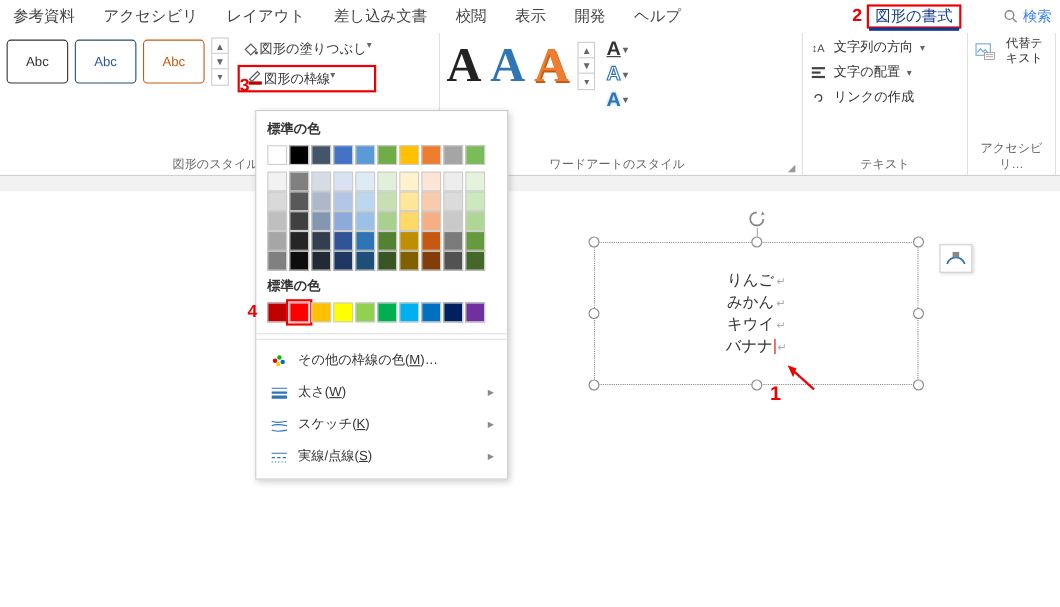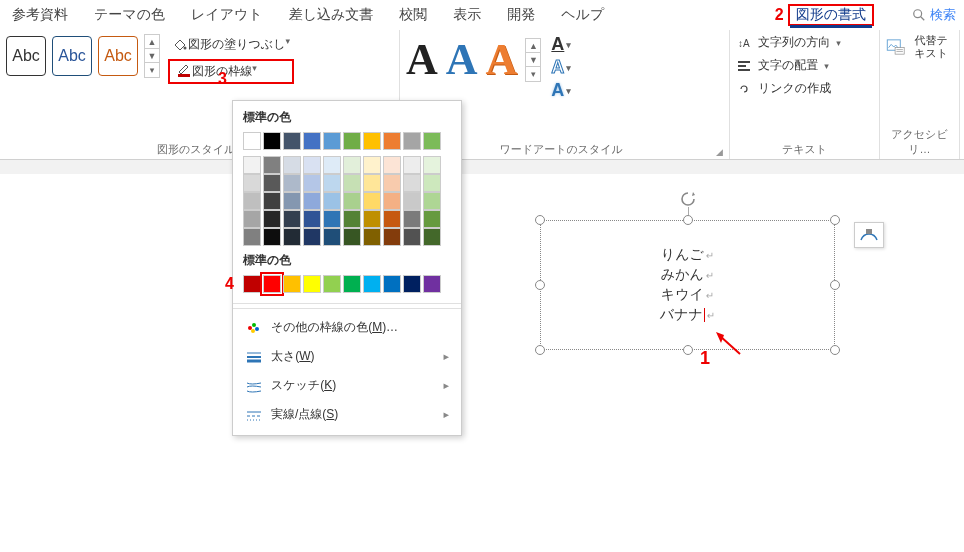--- a/index.html
+++ b/index.html
@@ -16,21 +16,21 @@
   
   
   .ribbon { display:flex; border-bottom:1px solid #d0d0d0; height:130px; background:#fff; position:relative; }
   .ribbon-group { border-right:1px solid #e0e0e0; padding:4px 6px 2px 6px; display:flex; flex-direction:column; }
   .group-body { flex:1; display:flex; align-items:flex-start; gap:4px; }
   .group-label { font-size:11px; color:#666; text-align:center; padding:2px 0 0 0; }
   .dl-launcher{font-size:9px;color:#999;align-self:flex-end;margin-left:auto;}
   
   
   .shape-gallery { display:flex; gap:6px; align-items:center; }
-  .shape-thumb { width:40px; height:40px; border:1px solid #999; border-radius:4px; display:flex; align-items:center; justify-content:center; font-size:16px; color:#2a5599;text-align:center; }
+  .shape-thumb { width:56px; height:40px; border:1px solid #999; border-radius:4px; display:flex; align-items:center; justify-content:center; font-size:12px; color:#2a5599;text-align:center; }
   .shape-thumb.t1{border-color:#333;color:#333;}
   .shape-thumb.t2{border-color:#1f4e79;}
   .shape-thumb.t3{border-color:#c55a11;color:#c55a11;}
   .gallery-nav{display:flex;flex-direction:column;border:1px solid #ccc;}
   .gallery-nav span{width:14px;height:14px;font-size:9px;text-align:center;line-height:14px;border-bottom:1px solid #ccc;cursor:pointer;color:#666;}
   .gallery-nav span:last-child{border-bottom:none;}
   
   
   .shape-tools{display:flex;flex-direction:column;gap:4px;margin-left:4px;}
   .tool-row{display:flex;align-items:flex-start;gap:0;font-size:12px;padding:2px 4px;cursor:pointer;white-space:nowrap;}
@@ -101,21 +101,21 @@
   .arrow1 svg{width:30px;height:26px;}
   
   .float-opt{position:absolute;left:854px;top:222px;width:30px;height:26px;border:1px solid #ccc;background:#fff;display:flex;align-items:center;justify-content:center;cursor:pointer;box-shadow:1px 1px 3px rgba(0,0,0,.15);}
   .float-opt svg{width:20px;height:16px;}
 </style>
 </head>
 <body>
 
 <div class="menu-bar">
   <span class="menu-item">参考資料</span>
-  <span class="menu-item">テーマの色</span>
+  <span class="menu-item">アクセシビリ</span>
   <span class="menu-item">レイアウト</span>
   <span class="menu-item">差し込み文書</span>
   <span class="menu-item">校閲</span>
   <span class="menu-item">表示</span>
   <span class="menu-item">開発</span>
   <span class="menu-item">ヘルプ</span>
   <span class="callout2">2</span>
   <span class="menu-item sel">図形の書式</span>
   <span class="search-box">
     <svg viewBox="0 0 16 16">

